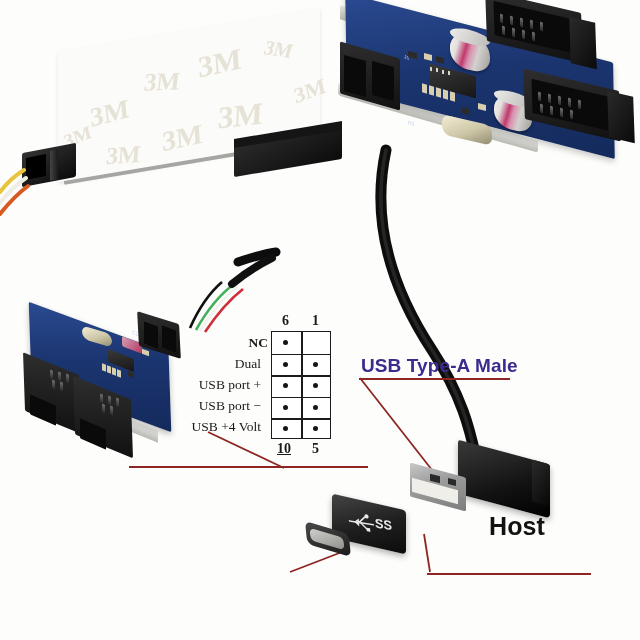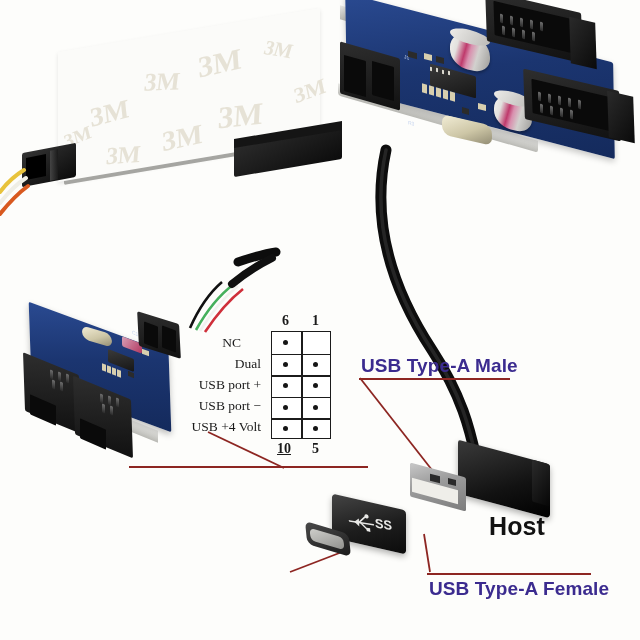--- a/index.html
+++ b/index.html
@@ -269,21 +269,21 @@
   </div>
 
   <div>
 
     <span class="pinnum" style="left:282px;top:313px;">6</span>
     <span class="pinnum" style="left:312px;top:313px;">1</span>
 
     <span class="pinnum" style="left:277px;top:441px;text-decoration:underline;">10</span>
     <span class="pinnum" style="left:312px;top:441px;">5</span>
 
-    <span class="pinrow-lbl" style="right:399px;top:335px;">NC</span>
+    <span class="pinrow-lbl" style="right:372px;top:335px;font-weight:bold;">NC</span>
     <span class="pinrow-lbl" style="right:379px;top:356px;">Dual</span>
     <span class="pinrow-lbl" style="right:379px;top:377px;">USB port +</span>
     <span class="pinrow-lbl" style="right:379px;top:398px;">USB port −</span>
     <span class="pinrow-lbl" style="right:379px;top:419px;">USB +4 Volt</span>
 
     <div id="pintable">
       <div class="vdiv"></div>
       <div class="hdiv" style="top:21.6px;"></div>
       <div class="hdiv" style="top:43.2px;"></div>
       <div class="hdiv" style="top:64.8px;"></div>
@@ -343,16 +343,15 @@
 
 
   <div class="lbl lbl-black" style="left:489px;top:512px;">Host</div>
 
   <div class="lbl lbl-purple" style="left:361px;top:355px;text-align:right;">USB Type-A Male</div>
   <div class="underline" style="left:359px;top:378px;width:151px;"></div>
 
   <div class="underline" style="left:129px;top:466px;width:239px;"></div>
 
 
-  <div class="lbl lbl-purple" style="left:429px;top:578px;">USB Type-A Female</div>
   <div class="underline" style="left:427px;top:573px;width:164px;"></div>
 
 </div>
 
 </body></html>

